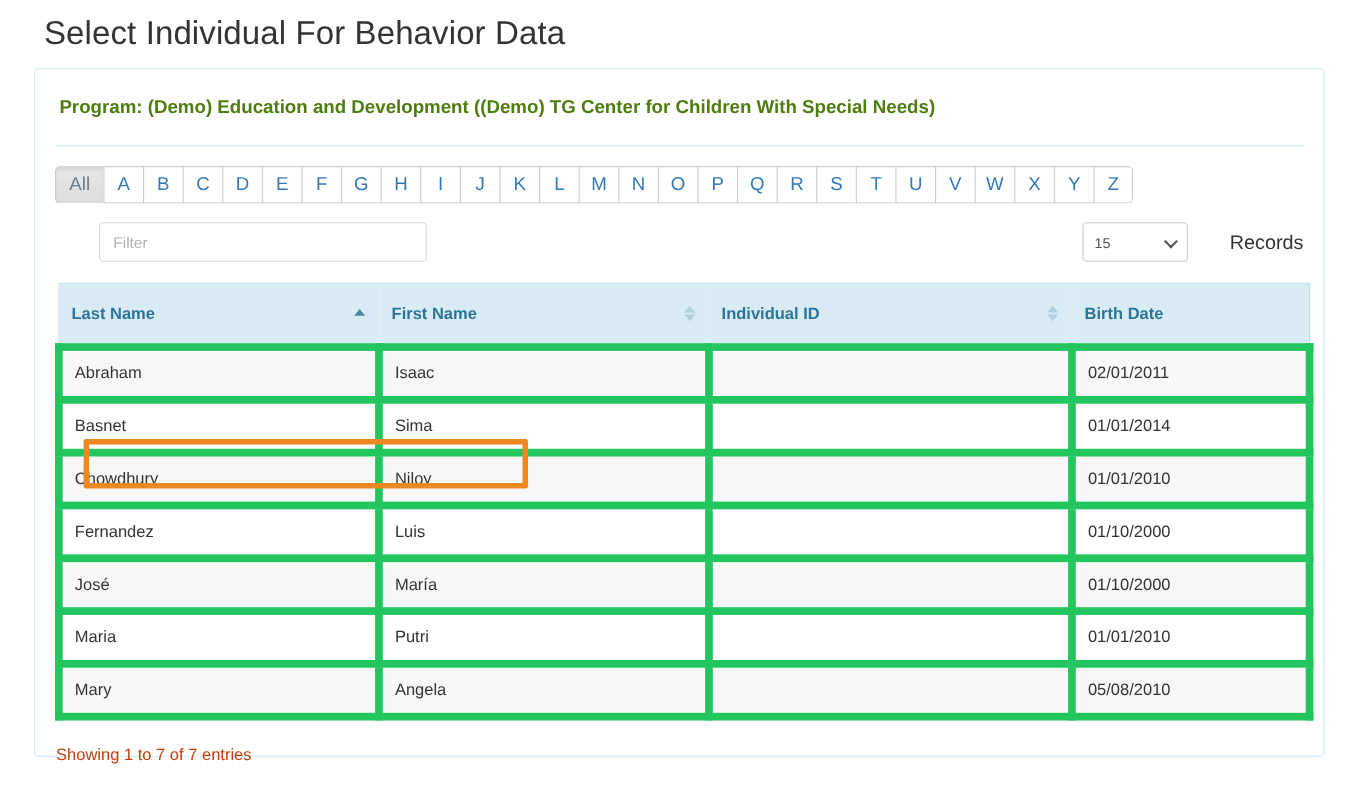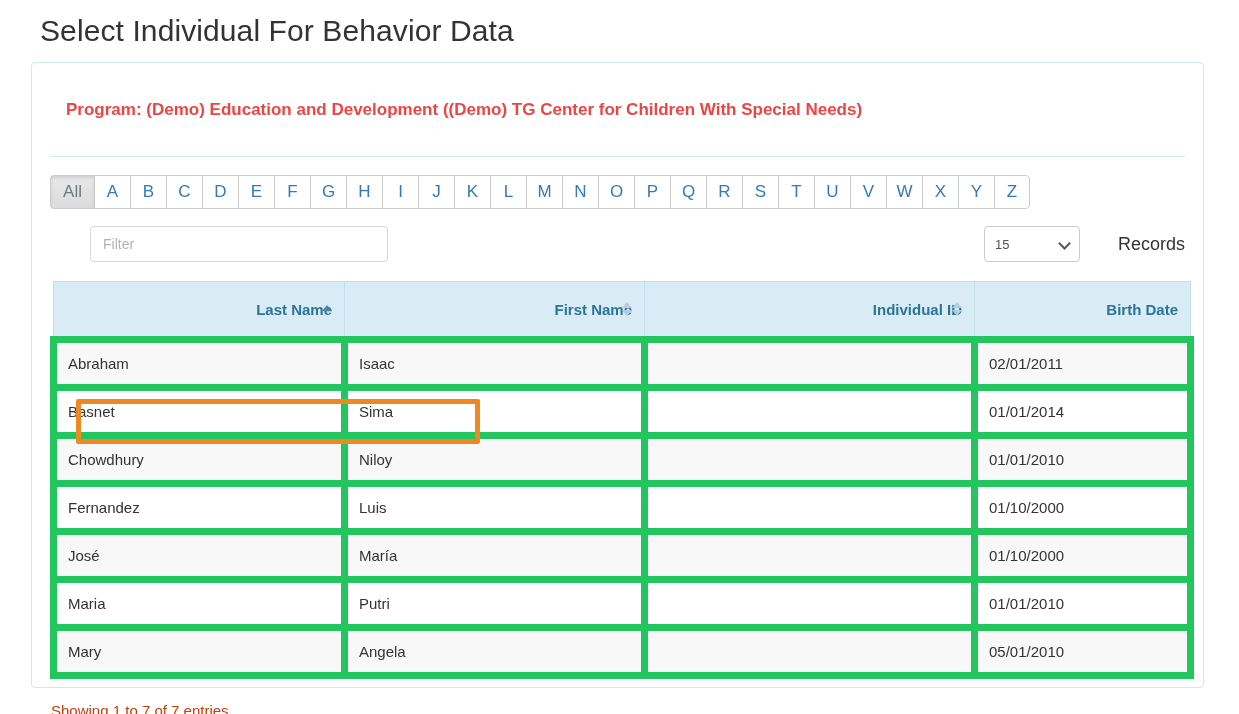--- a/index.html
+++ b/index.html
@@ -33,22 +33,22 @@
     border-radius: 4px;
     background: #ffffff;
   }
 
   .panel-heading {
     padding: 20px 18px 9px 18px;
   }
   .panel-title {
     font-size: 17px;
     font-weight: bold;
-    color: #ef4444;
-    margin: 16px;
+    color: #4d7c0f;
+    margin: 4px;
     line-height: 22px;
   }
   .panel-divider {
     height: 1px;
     background: #cfe8f2;
     margin: 10px 18px 0 18px;
   }
 
   .panel-body {
     padding: 18px 18px 0 18px;
@@ -157,21 +157,21 @@
   table.data-table {
     width: 1137px;
     border-collapse: collapse;
     table-layout: fixed;
   }
   table.data-table th {
     background: #d9ecf5;
     color: #2c7496;
     font-size: 15px;
     font-weight: bold;
-    text-align: right;
+    text-align: left;
     padding: 13px 12px 13px 11px;
     border: 1px solid #c3dfec;
     border-top: 1px solid #c3dfec;
     position: relative;
     height: 58px;
     cursor: pointer;
   }
   table.data-table td {
     font-size: 15px;
     color: #333333;
@@ -333,21 +333,21 @@
           <tr>
             <td>Maria</td>
             <td>Putri</td>
             <td></td>
             <td>01/01/2010</td>
           </tr>
           <tr>
             <td>Mary</td>
             <td>Angela</td>
             <td></td>
-            <td>05/01/2010</td>
+            <td>05/08/2010</td>
           </tr>
         </tbody>
     </table>
 
     <div class="table-footer">Showing 1 to 7 of 7 entries</div>
   </div>
 
   <div class="highlight-box"></div>
 </div>
 

